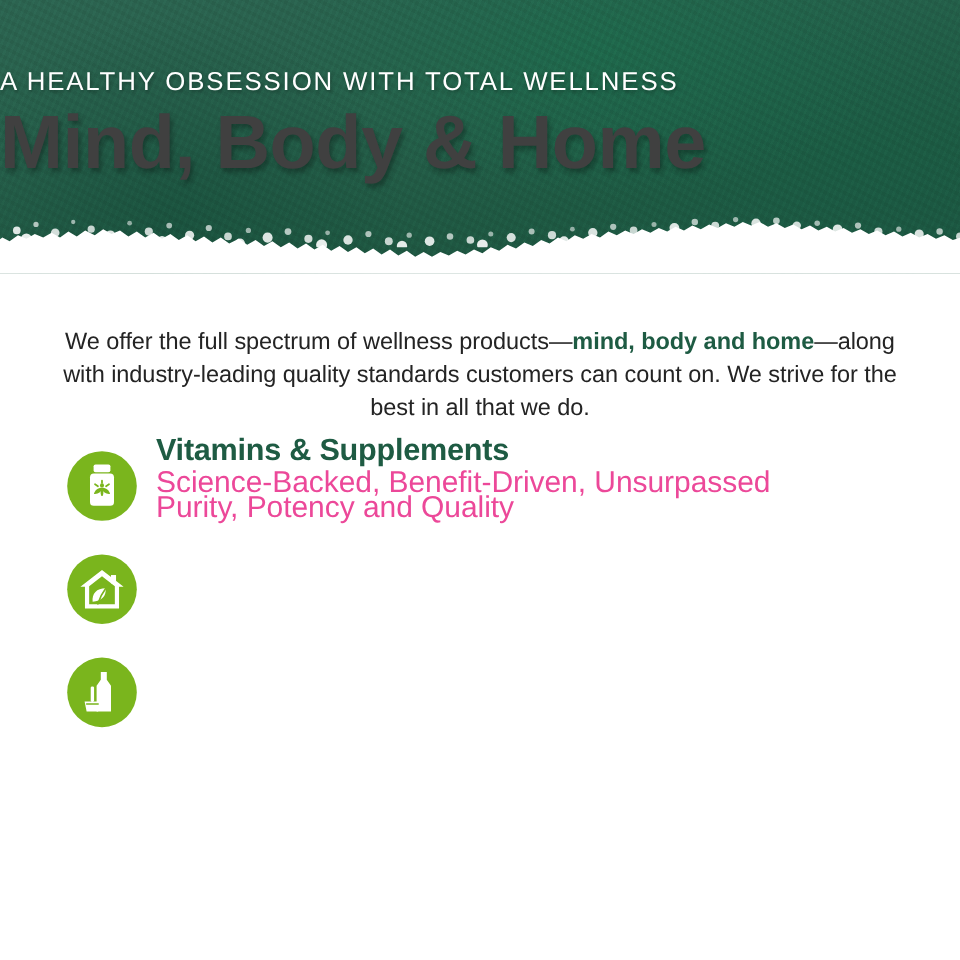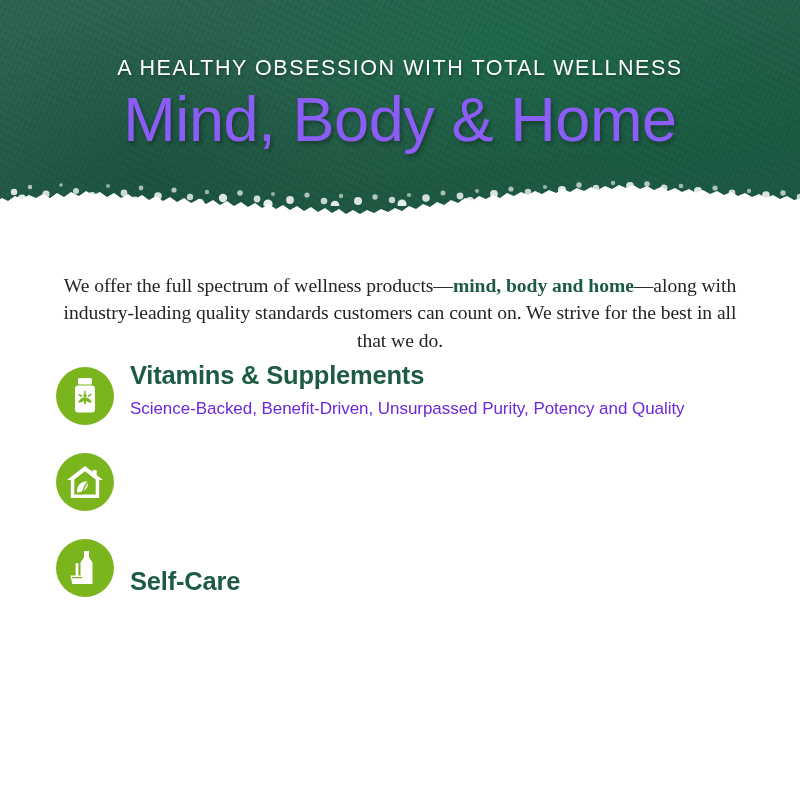--- a/index.html
+++ b/index.html
@@ -50,41 +50,40 @@
       repeating-linear-gradient(27deg, rgba(0,0,0,0.035) 0px, rgba(0,0,0,0.035) 3px, rgba(255,255,255,0.02) 3px, rgba(255,255,255,0.02) 7px);
     opacity: .75;
     mix-blend-mode: overlay;
   }
 
   .hero-text {
     position: absolute;
     left: 0;
     top: 0;
     width: 800px;
-    text-align: center;
     z-index: 4;
   }
   .eyebrow {
     margin: 0;
     padding-top: 56px;
     font-size: 21.5px;
     font-weight: 400;
     letter-spacing: 1.55px;
     color: #ffffff;
     text-transform: uppercase;
     text-shadow: 1px 2px 3px rgba(0,0,0,0.28);
     white-space: nowrap;
   }
   .headline {
     margin: 0;
     padding-top: 6px;
     font-size: 63px;
     line-height: 1.02;
-    font-weight: 400;
-    color: #8b5cf6;
+    font-weight: 700;
+    color: #404040;
     letter-spacing: -0.4px;
     text-shadow: 2px 3px 4px rgba(0,0,0,0.30);
     white-space: nowrap;
   }
 
   
   .torn {
     position: absolute;
     left: -4px;
     bottom: -2px;
@@ -108,21 +107,20 @@
   .intro {
     position: absolute;
     left: 50px;
     top: 252px;
     width: 700px;
     text-align: center;
     font-size: 19.6px;
     line-height: 27.5px;
     color: #242424;
     letter-spacing: -0.05px;
-    font-family: Liberation Serif, serif;
   }
   .intro b {
     font-weight: 700;
     color: #1e5b43;
   }
 
   
   .features {
     position: absolute;
     left: 56px;
@@ -156,23 +154,23 @@
     margin: 0;
     font-size: 25.5px;
     line-height: 31px;
     font-weight: 700;
     color: #1e5b43;
     letter-spacing: -0.2px;
   }
   .feature-desc {
     margin: 0;
     padding-top: 1px;
-    font-size: 17px;
-    line-height: 33px;
-    color: #6d28d9;
+    font-size: 25px;
+    line-height: 21px;
+    color: #ec4899;
     letter-spacing: -0.05px;
     max-width: 580px;
   }
 </style>
 </head>
 <body>
 
 <div class="page">
 
   <div class="hero">
@@ -304,18 +302,17 @@
         <svg width="34" height="38" viewBox="0 0 34 38">
 
           <path d="M16 2 L21 2 L21 8.5 L24.5 13.5 L24.5 35 L12.5 35 L12.5 13.5 L16 8.5 Z" fill="#ffffff"></path>
 
           <rect x="7.6" y="14" width="2.8" height="13" rx="1.2" fill="#ffffff"></rect>
           <path d="M2.5 26.5 L15.5 26.5 L13.8 35 L4.2 35 Z" fill="#ffffff"></path>
           <path d="M4.2 28.6 L13.8 28.6" stroke="#7ab51d" stroke-width="1.3" stroke-linecap="round"></path>
         </svg>
       </div>
       <div class="feature-body">
-        <h2 class="feature-title">Self-Care</h2>
       </div>
     </div>
 
   </div>
 </div>
 
 </body></html>

